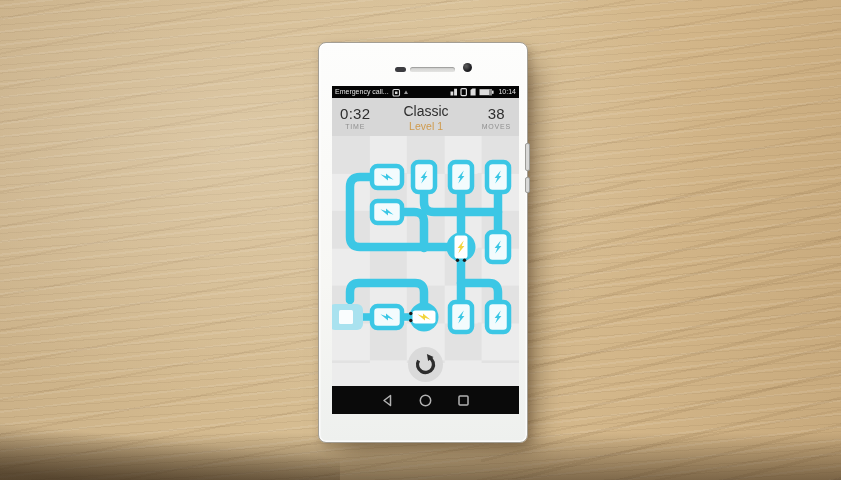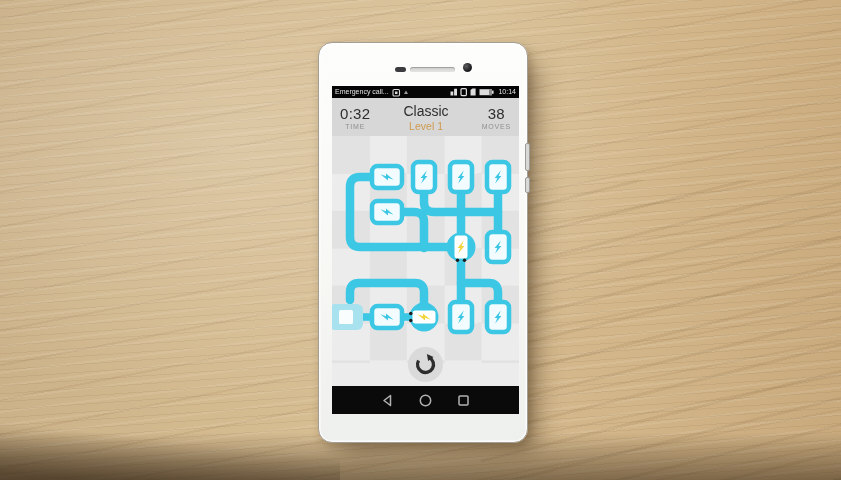--- a/index.html
+++ b/index.html
@@ -13,21 +13,21 @@
       repeating-linear-gradient(-7deg, rgba(255,255,255,.09) 0 2px, transparent 2px 13px),
       repeating-linear-gradient(-11deg, rgba(140,108,70,.12) 0 2px, transparent 2px 34px),
       linear-gradient(100deg,#c9af86 0%,#d3b98e 28%,#d8bf94 52%,#d2b588 76%,#c7a97c 100%);}
   .wood-shade-br{position:absolute;right:0;top:180px;width:360px;height:300px;
     background:repeating-linear-gradient(-14deg, rgba(128,98,60,.13) 0 3px, transparent 3px 26px);}
   .wood-bottom{position:absolute;left:0;bottom:0;width:100%;height:56px;
     background:linear-gradient(to top, rgba(58,42,24,.55), rgba(58,42,24,0) 85%);}
   .wood-bottom-left{position:absolute;left:0;bottom:0;width:340px;height:70px;
     background:linear-gradient(6deg, rgba(48,34,18,.5) 8%, rgba(48,34,18,0) 55%);}
   
-  .phone{position:absolute;left:318px;top:42px;width:208px;height:399px;border-radius:14px;
+  .phone{position:absolute;left:318px;top:42px;width:208px;height:399px;border-radius:8px;
     background:linear-gradient(180deg,#fdfdfc 0%,#f7f7f4 60%,#eef0ee 100%);
     border:1px solid #a39e94;
     box-shadow:16px 14px 26px -8px rgba(78,58,34,.55), 3px 4px 8px rgba(78,58,34,.28),
                inset 0 0 0 1.5px rgba(255,255,255,.8);}
   .side-btn{position:absolute;background:#d8d8d6;border:1px solid #9c9c98;border-radius:2px;}
   .sensor-pill{position:absolute;left:76px;top:24px;width:11px;height:5px;border-radius:3px;background:#3c3c40;}
   .speaker{position:absolute;left:91px;top:24px;width:45px;height:5px;border-radius:3px;
            background:linear-gradient(180deg,#cfcfcd,#e4e4e2);box-shadow:inset 0 1px 1px rgba(0,0,0,.25);}
   .camera{position:absolute;left:144px;top:20px;width:9px;height:9px;border-radius:50%;
           background:radial-gradient(circle at 35% 35%, #555 10%, #1e1e22 60%);}

